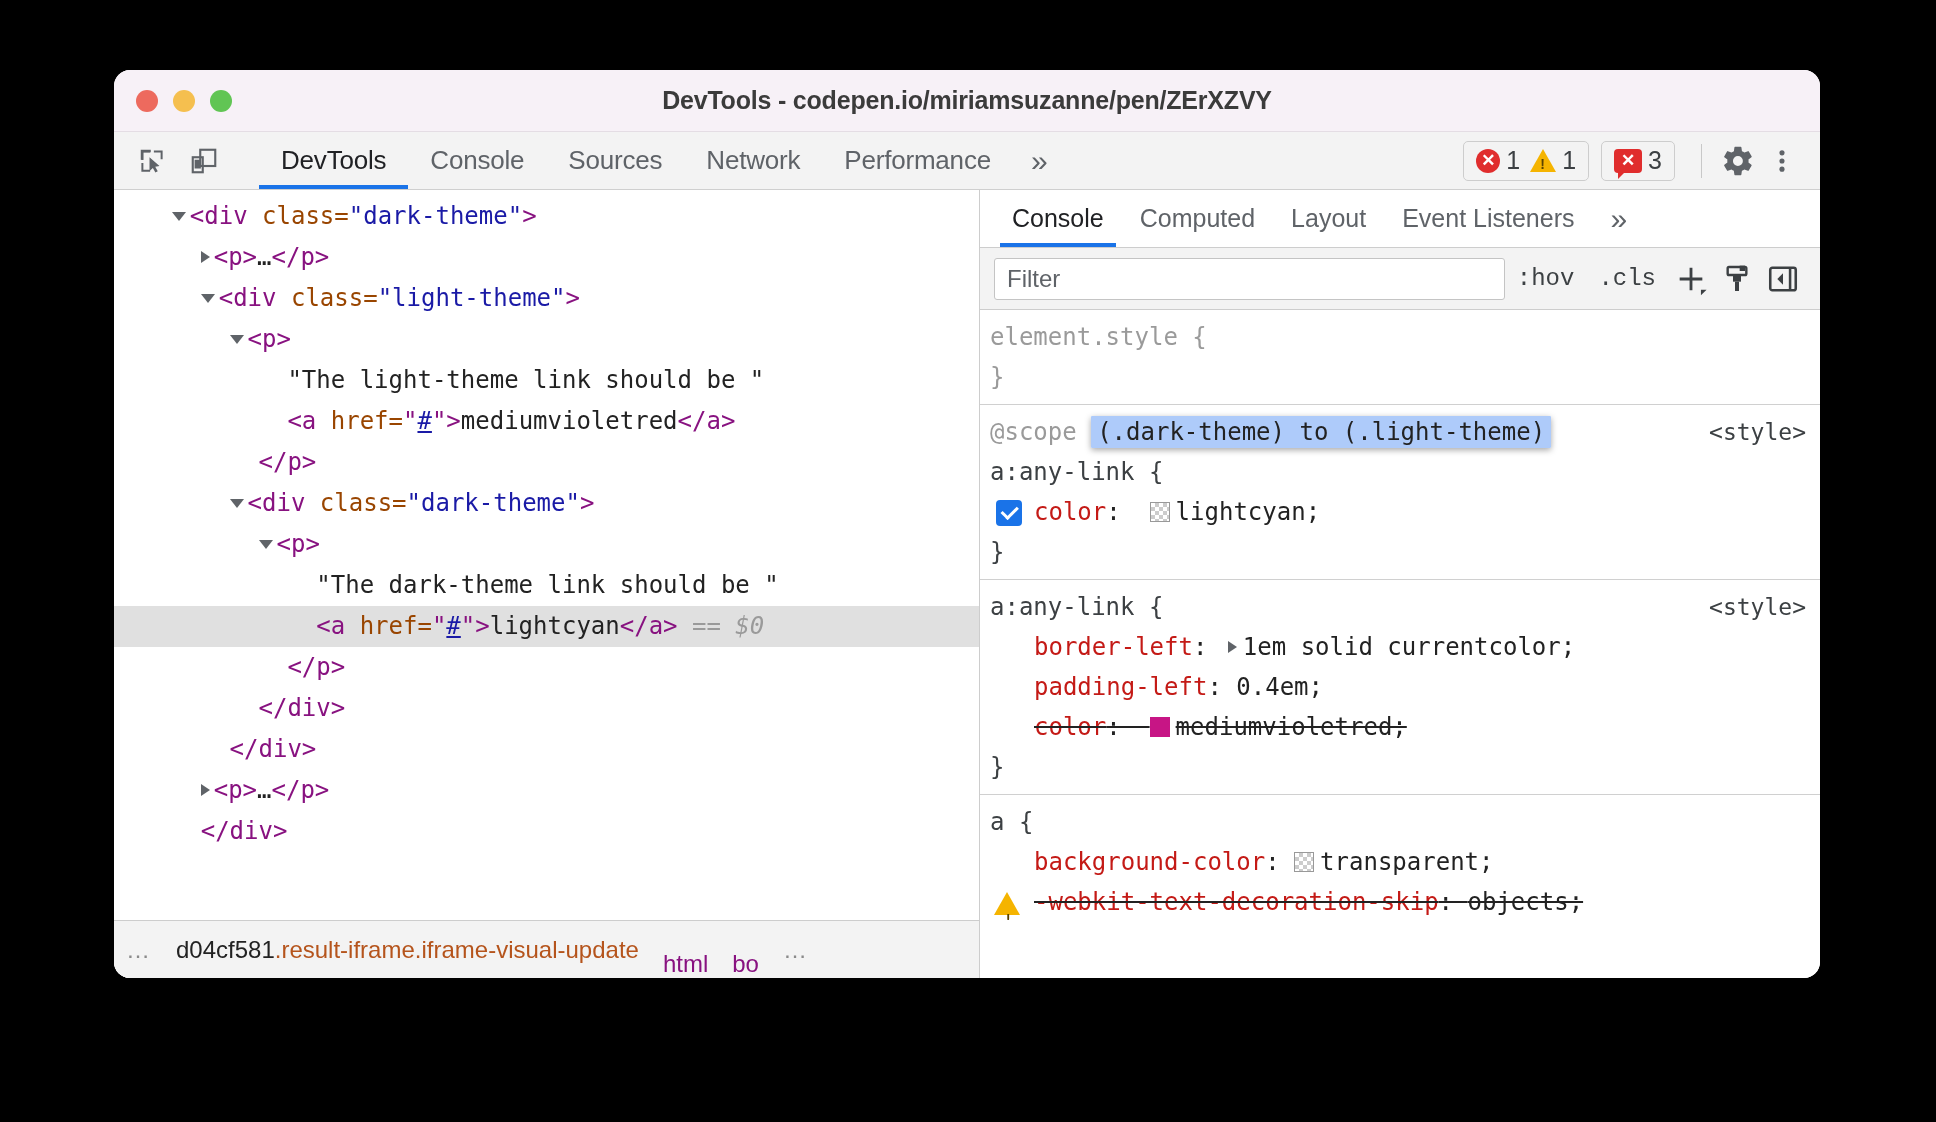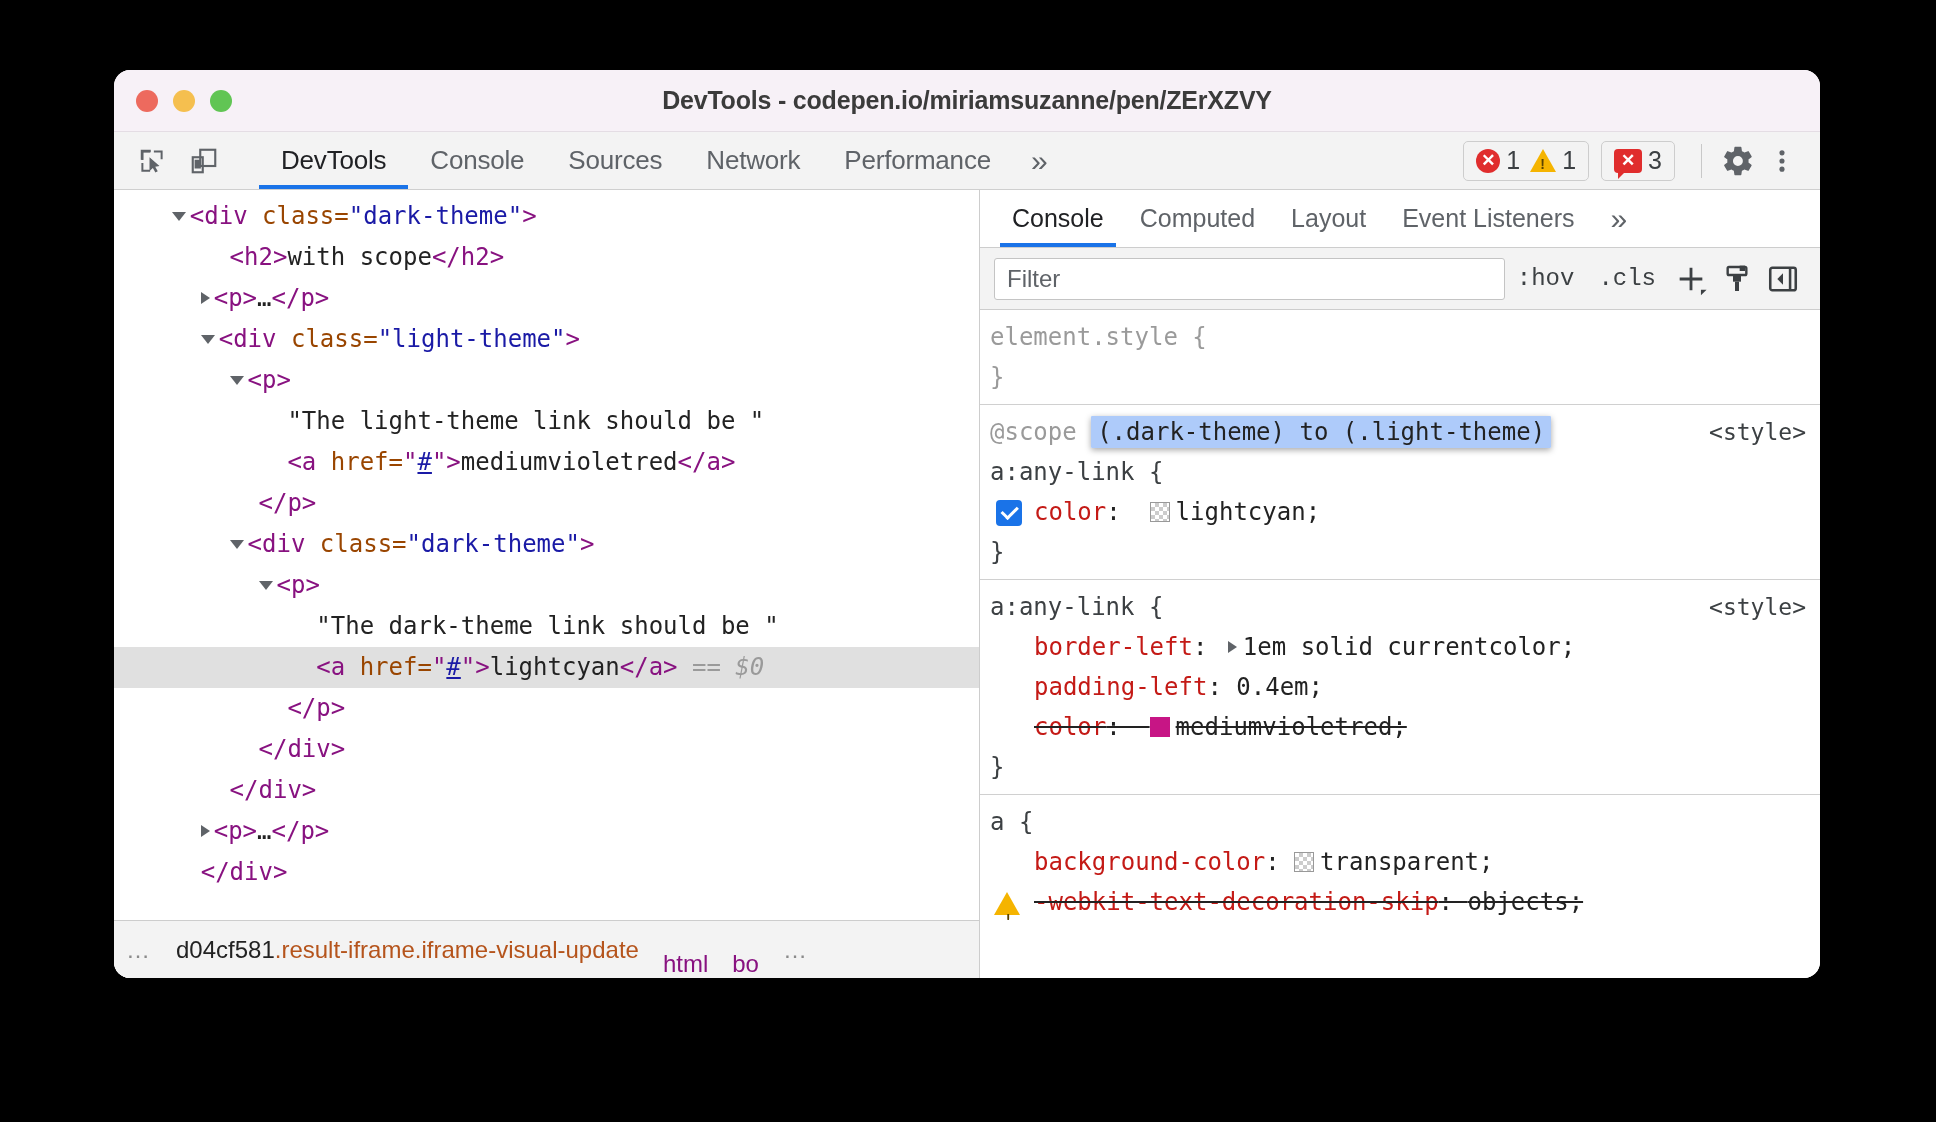--- a/index.html
+++ b/index.html
@@ -364,21 +364,20 @@
           </svg>
         </div>
       </div>
     </div>
 
     <div class="body">
 
       <div class="left">
         <div class="tree" id="tree">
             <div class="row"><span>    </span><span class="tri open"></span><span class="tag">&lt;div </span><span class="attr">class=</span><span class="val">"dark-theme"</span><span class="tag">&gt;</span></div>
-            <div class="row"><span>      </span><span>  </span><span class="tag">&lt;h2&gt;</span><span class="txt">with scope</span><span class="tag">&lt;/h2&gt;</span></div>
             <div class="row"><span>      </span><span class="tri"></span><span class="tag">&lt;p&gt;</span><span class="txt">…</span><span class="tag">&lt;/p&gt;</span></div>
             <div class="row"><span>      </span><span class="tri open"></span><span class="tag">&lt;div </span><span class="attr">class=</span><span class="val">"light-theme"</span><span class="tag">&gt;</span></div>
             <div class="row"><span>        </span><span class="tri open"></span><span class="tag">&lt;p&gt;</span></div>
             <div class="row"><span>          </span><span>  </span><span class="txt">"The light-theme link should be "</span></div>
             <div class="row"><span>          </span><span>  </span><span class="tag">&lt;a </span><span class="attr">href=</span><span class="tag">"</span><span class="link-val">#</span><span class="tag">"&gt;</span><span class="txt">mediumvioletred</span><span class="tag">&lt;/a&gt;</span></div>
             <div class="row"><span>        </span><span>  </span><span class="tag">&lt;/p&gt;</span></div>
             <div class="row"><span>        </span><span class="tri open"></span><span class="tag">&lt;div </span><span class="attr">class=</span><span class="val">"dark-theme"</span><span class="tag">&gt;</span></div>
             <div class="row"><span>          </span><span class="tri open"></span><span class="tag">&lt;p&gt;</span></div>
             <div class="row"><span>            </span><span>  </span><span class="txt">"The dark-theme link should be "</span></div>
             <div class="row selected"><span>            </span><span>  </span><span class="tag">&lt;a </span><span class="attr">href=</span><span class="tag">"</span><span class="link-val">#</span><span class="tag">"&gt;</span><span class="txt">lightcyan</span><span class="tag">&lt;/a&gt;</span><span class="dollar"> == $0</span></div>

